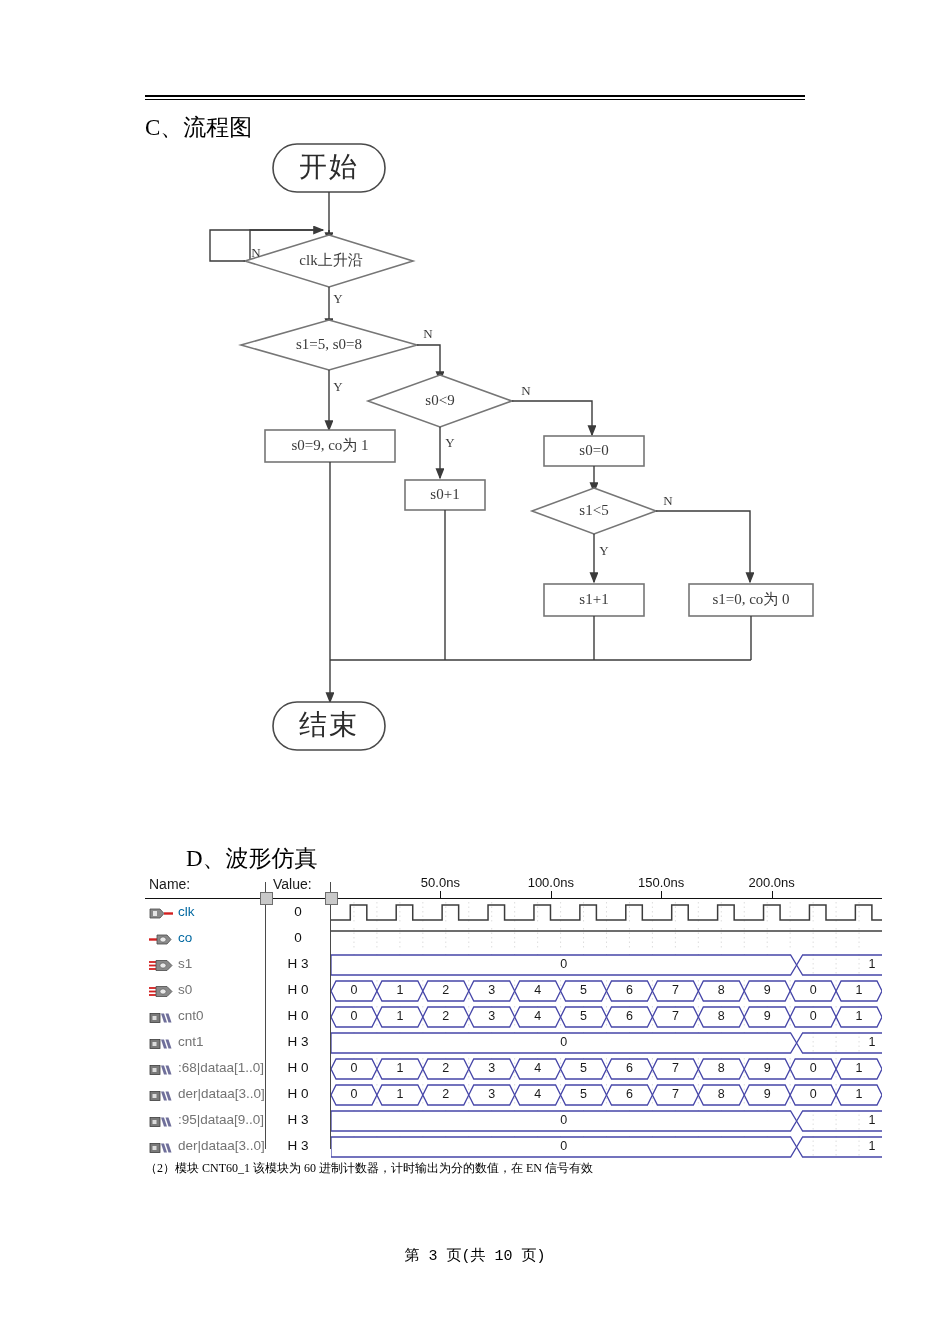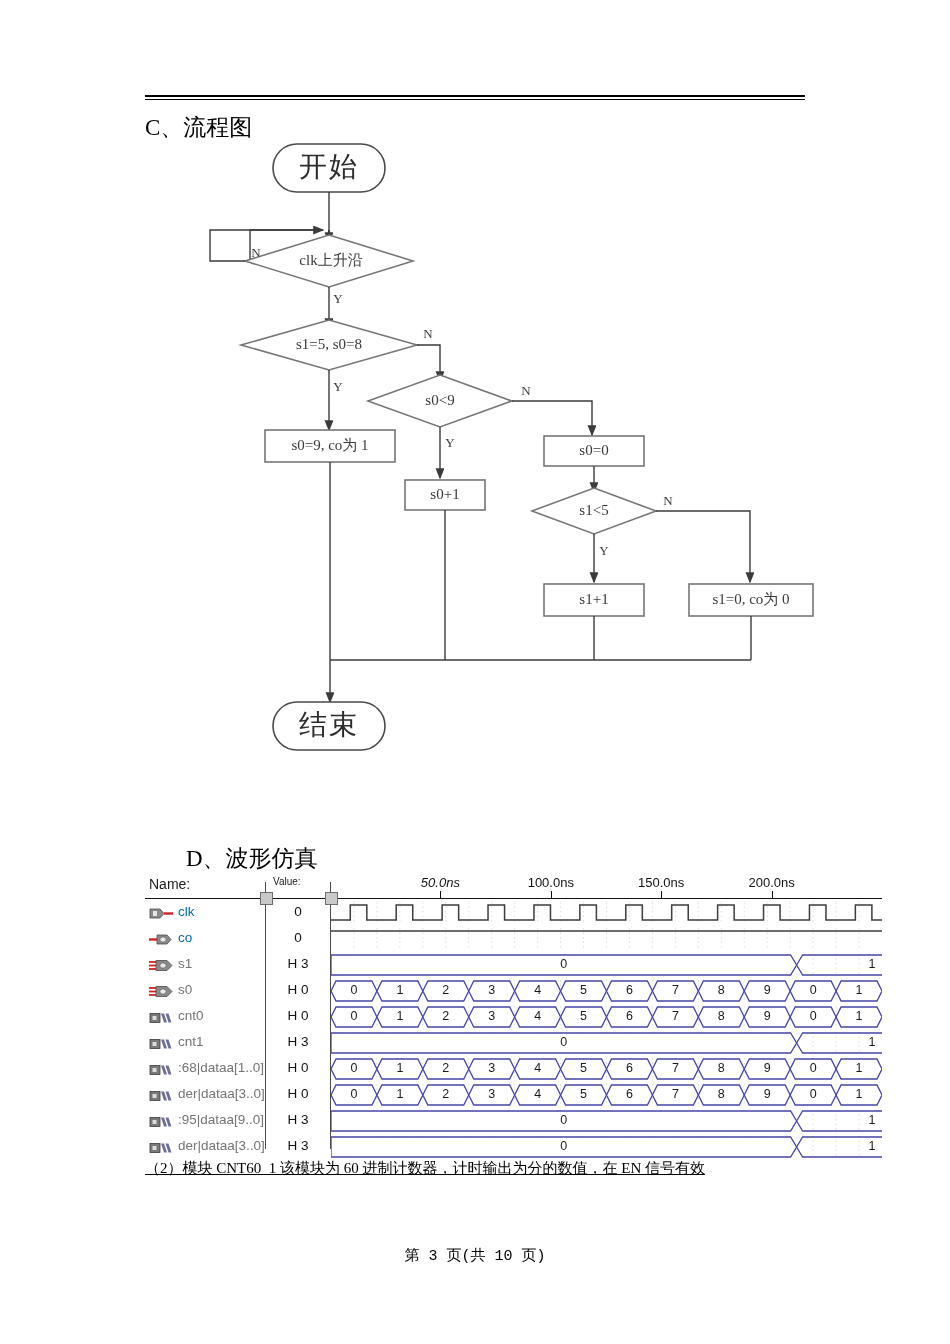--- a/index.html
+++ b/index.html
@@ -58,21 +58,21 @@
     font-family:"Liberation Sans","DejaVu Sans",sans-serif;
     margin-top:6px;
   }
   .wave-hdr{
     position:absolute;left:0;top:0;width:737px;height:26px;
   }
   .lbl-name{
     position:absolute;left:4px;top:2px;font-size:14px;color:#1a1a1a;
   }
   .lbl-value{
-    position:absolute;left:128px;top:2px;font-size:10px;color:#1a1a1a;
+    position:absolute;left:128px;top:2px;font-size:14px;color:#1a1a1a;
   }
   .hdr-rule{
     position:absolute;left:0;top:24px;width:737px;height:0;
     border-top:1.5px solid #111;
   }
   .vsplit1{
     position:absolute;left:120px;top:8px;width:0;height:267px;
     border-left:1.3px solid #4a4a4a;
   }
   .vsplit2{
@@ -115,23 +115,22 @@
   .track svg{display:block;}
   .bval{
     font-family:"Liberation Sans","DejaVu Sans",sans-serif;
     font-size:12.5px;fill:#1a1a1a;text-anchor:middle;
     dominant-baseline:middle;
   }
 
   
   .para{
     position:absolute;left:145px;top:1155px;width:700px;
-    font-size:15px;line-height:27px;text-align:justify;
+    font-size:12px;line-height:27px;text-align:justify;
     text-justify:inter-ideograph;
-    text-decoration:underline;
   }
   .para p{margin:0;}
   .footer{
     position:absolute;left:0;top:1246px;width:950px;text-align:center;
     font-size:15px;
     font-family:Liberation Mono, monospace;
   }
 </style>
 </head>
 <body>
@@ -245,21 +244,21 @@
     </svg>
   </div>
 
   <div class="sec-head" id="sec-d">D、波形仿真</div>
 
   <div class="wave">
     <div class="wave-hdr">
       <div class="lbl-name">Name:</div>
       <div class="lbl-value">Value:</div>
       <div class="timeaxis" id="timeaxis">
-          <div class="tick-lbl" style="left: 110.4px; font-style: italic;">50.0ns</div>
+          <div class="tick-lbl" style="left: 110.4px;">50.0ns</div>
           <div class="tick-mark" style="left: 110.4px;"></div>
           <div class="tick-lbl" style="left: 220.8px;">100.0ns</div>
           <div class="tick-mark" style="left: 220.8px;"></div>
           <div class="tick-lbl" style="left: 331.2px;">150.0ns</div>
           <div class="tick-mark" style="left: 331.2px;"></div>
           <div class="tick-lbl" style="left: 441.6px;">200.0ns</div>
           <div class="tick-mark" style="left: 441.6px;"></div>
         </div>
     </div>
     <div class="hdr-rule"></div>

